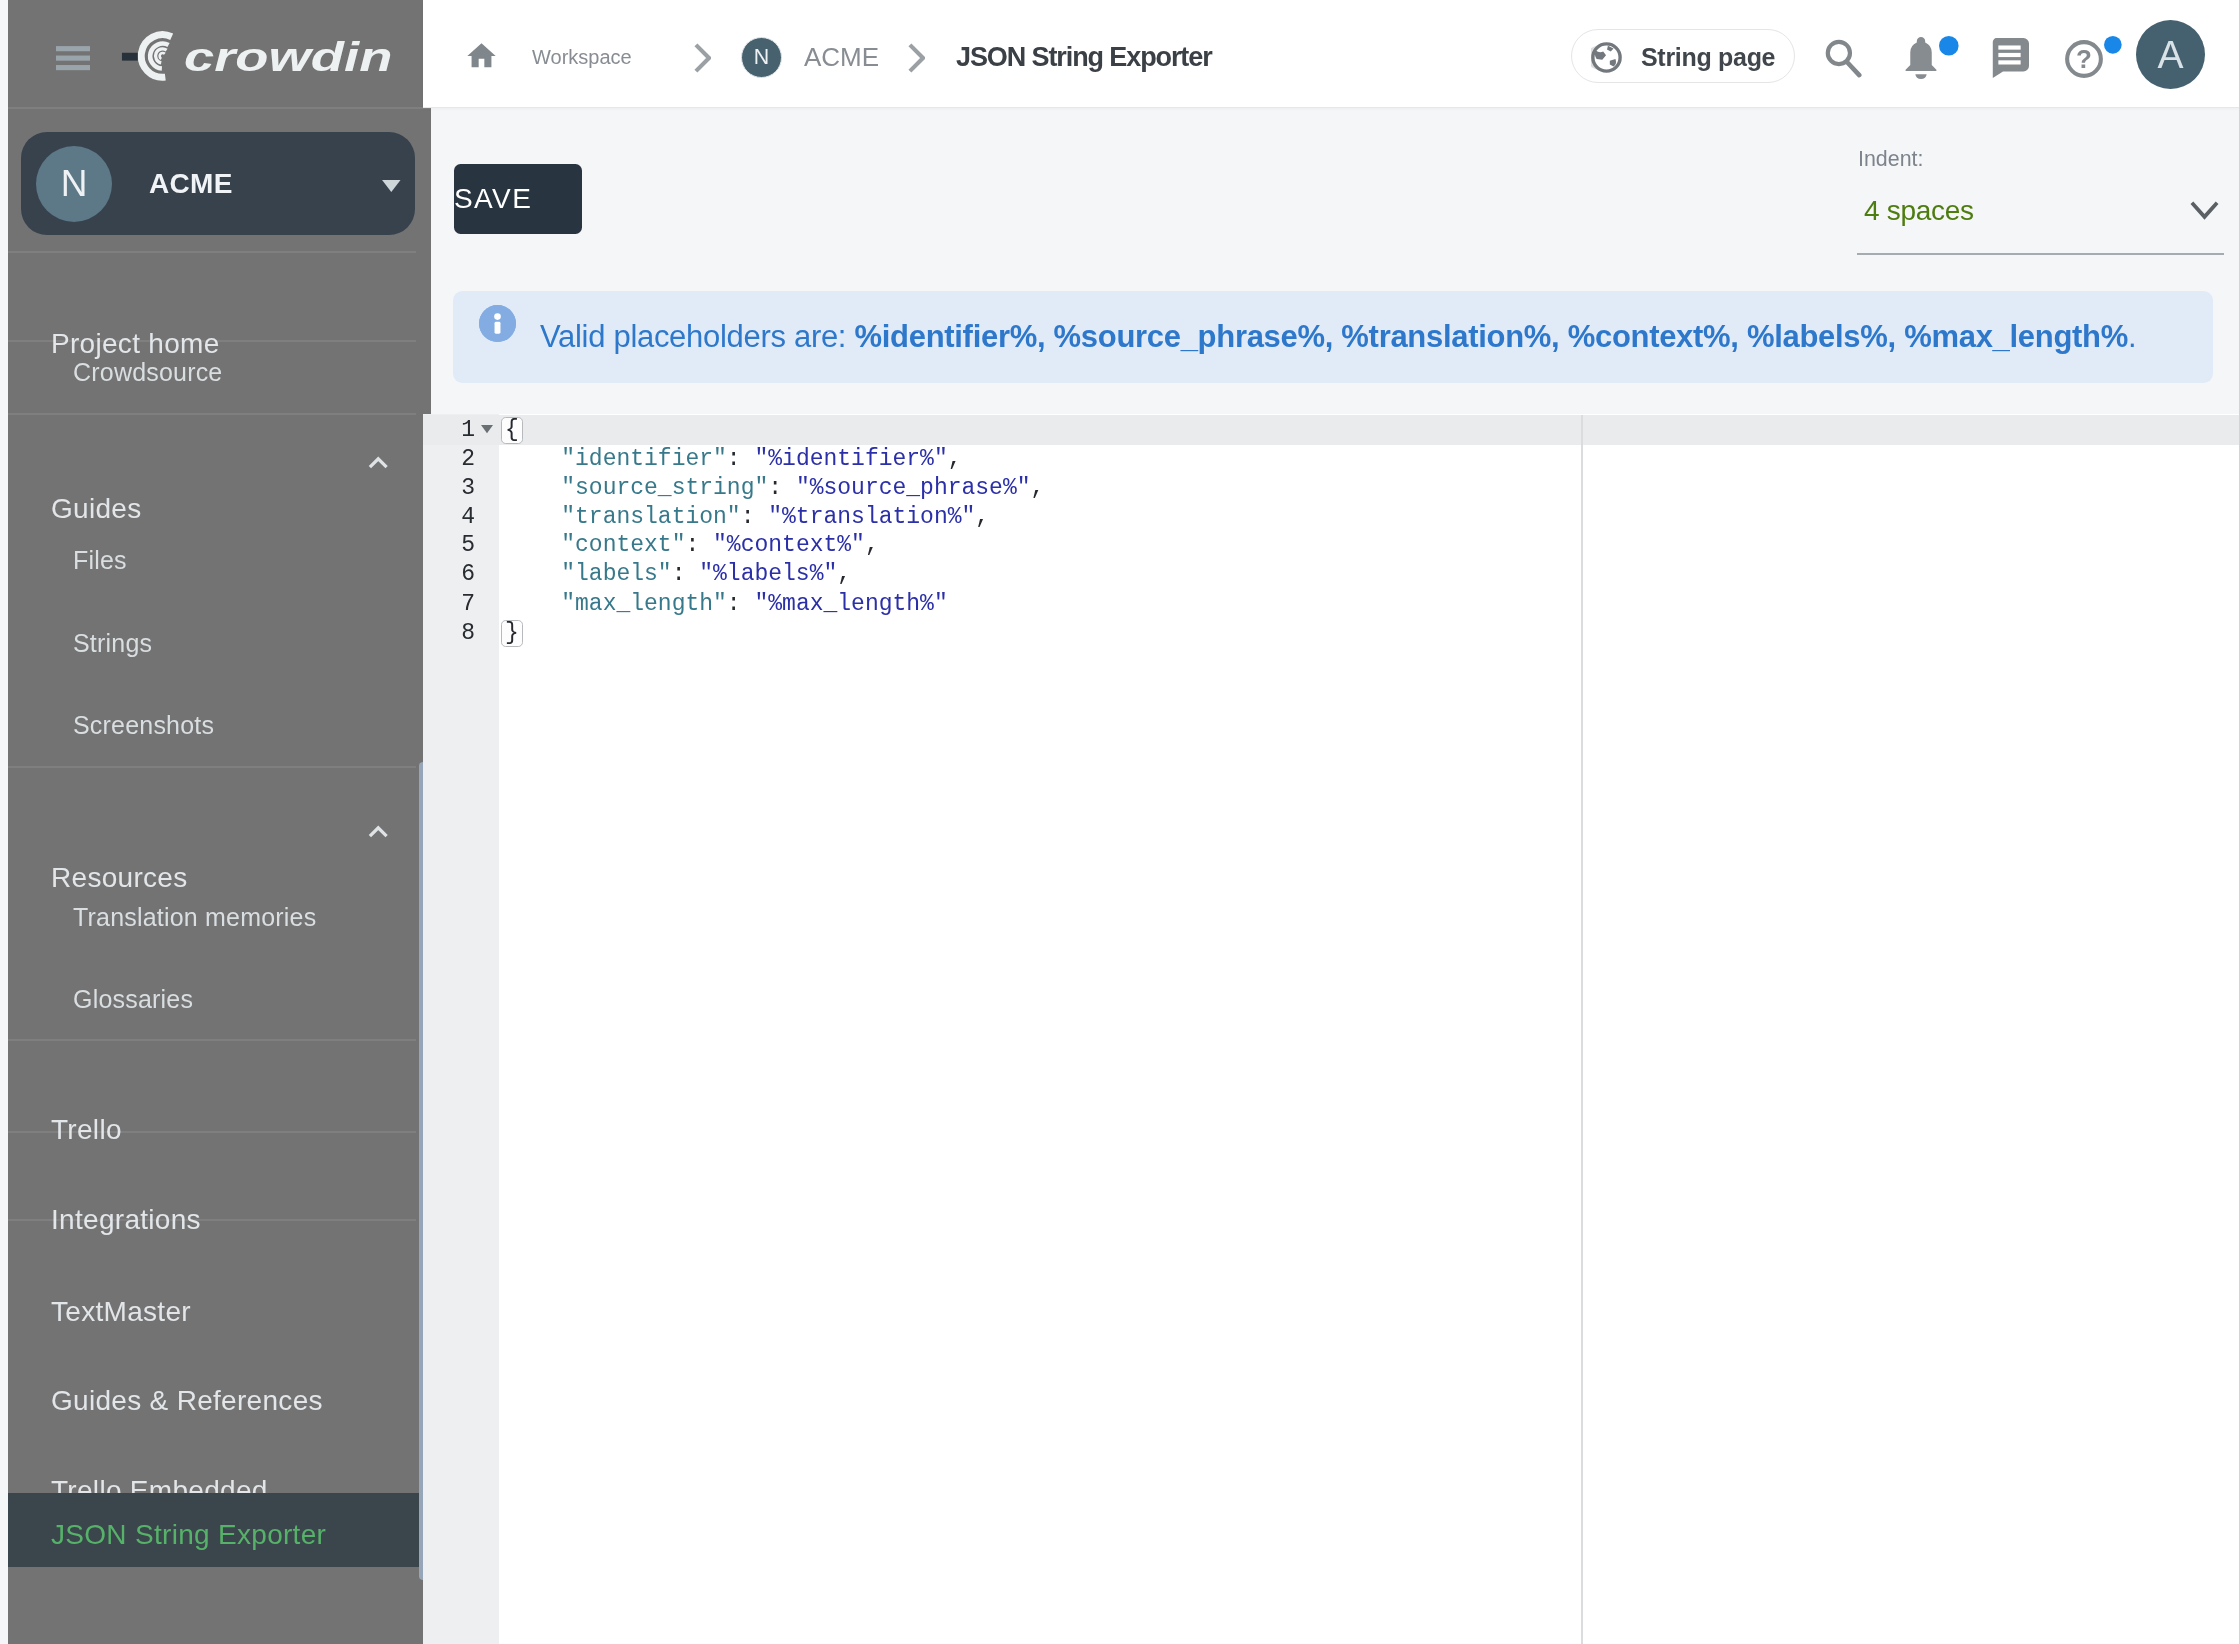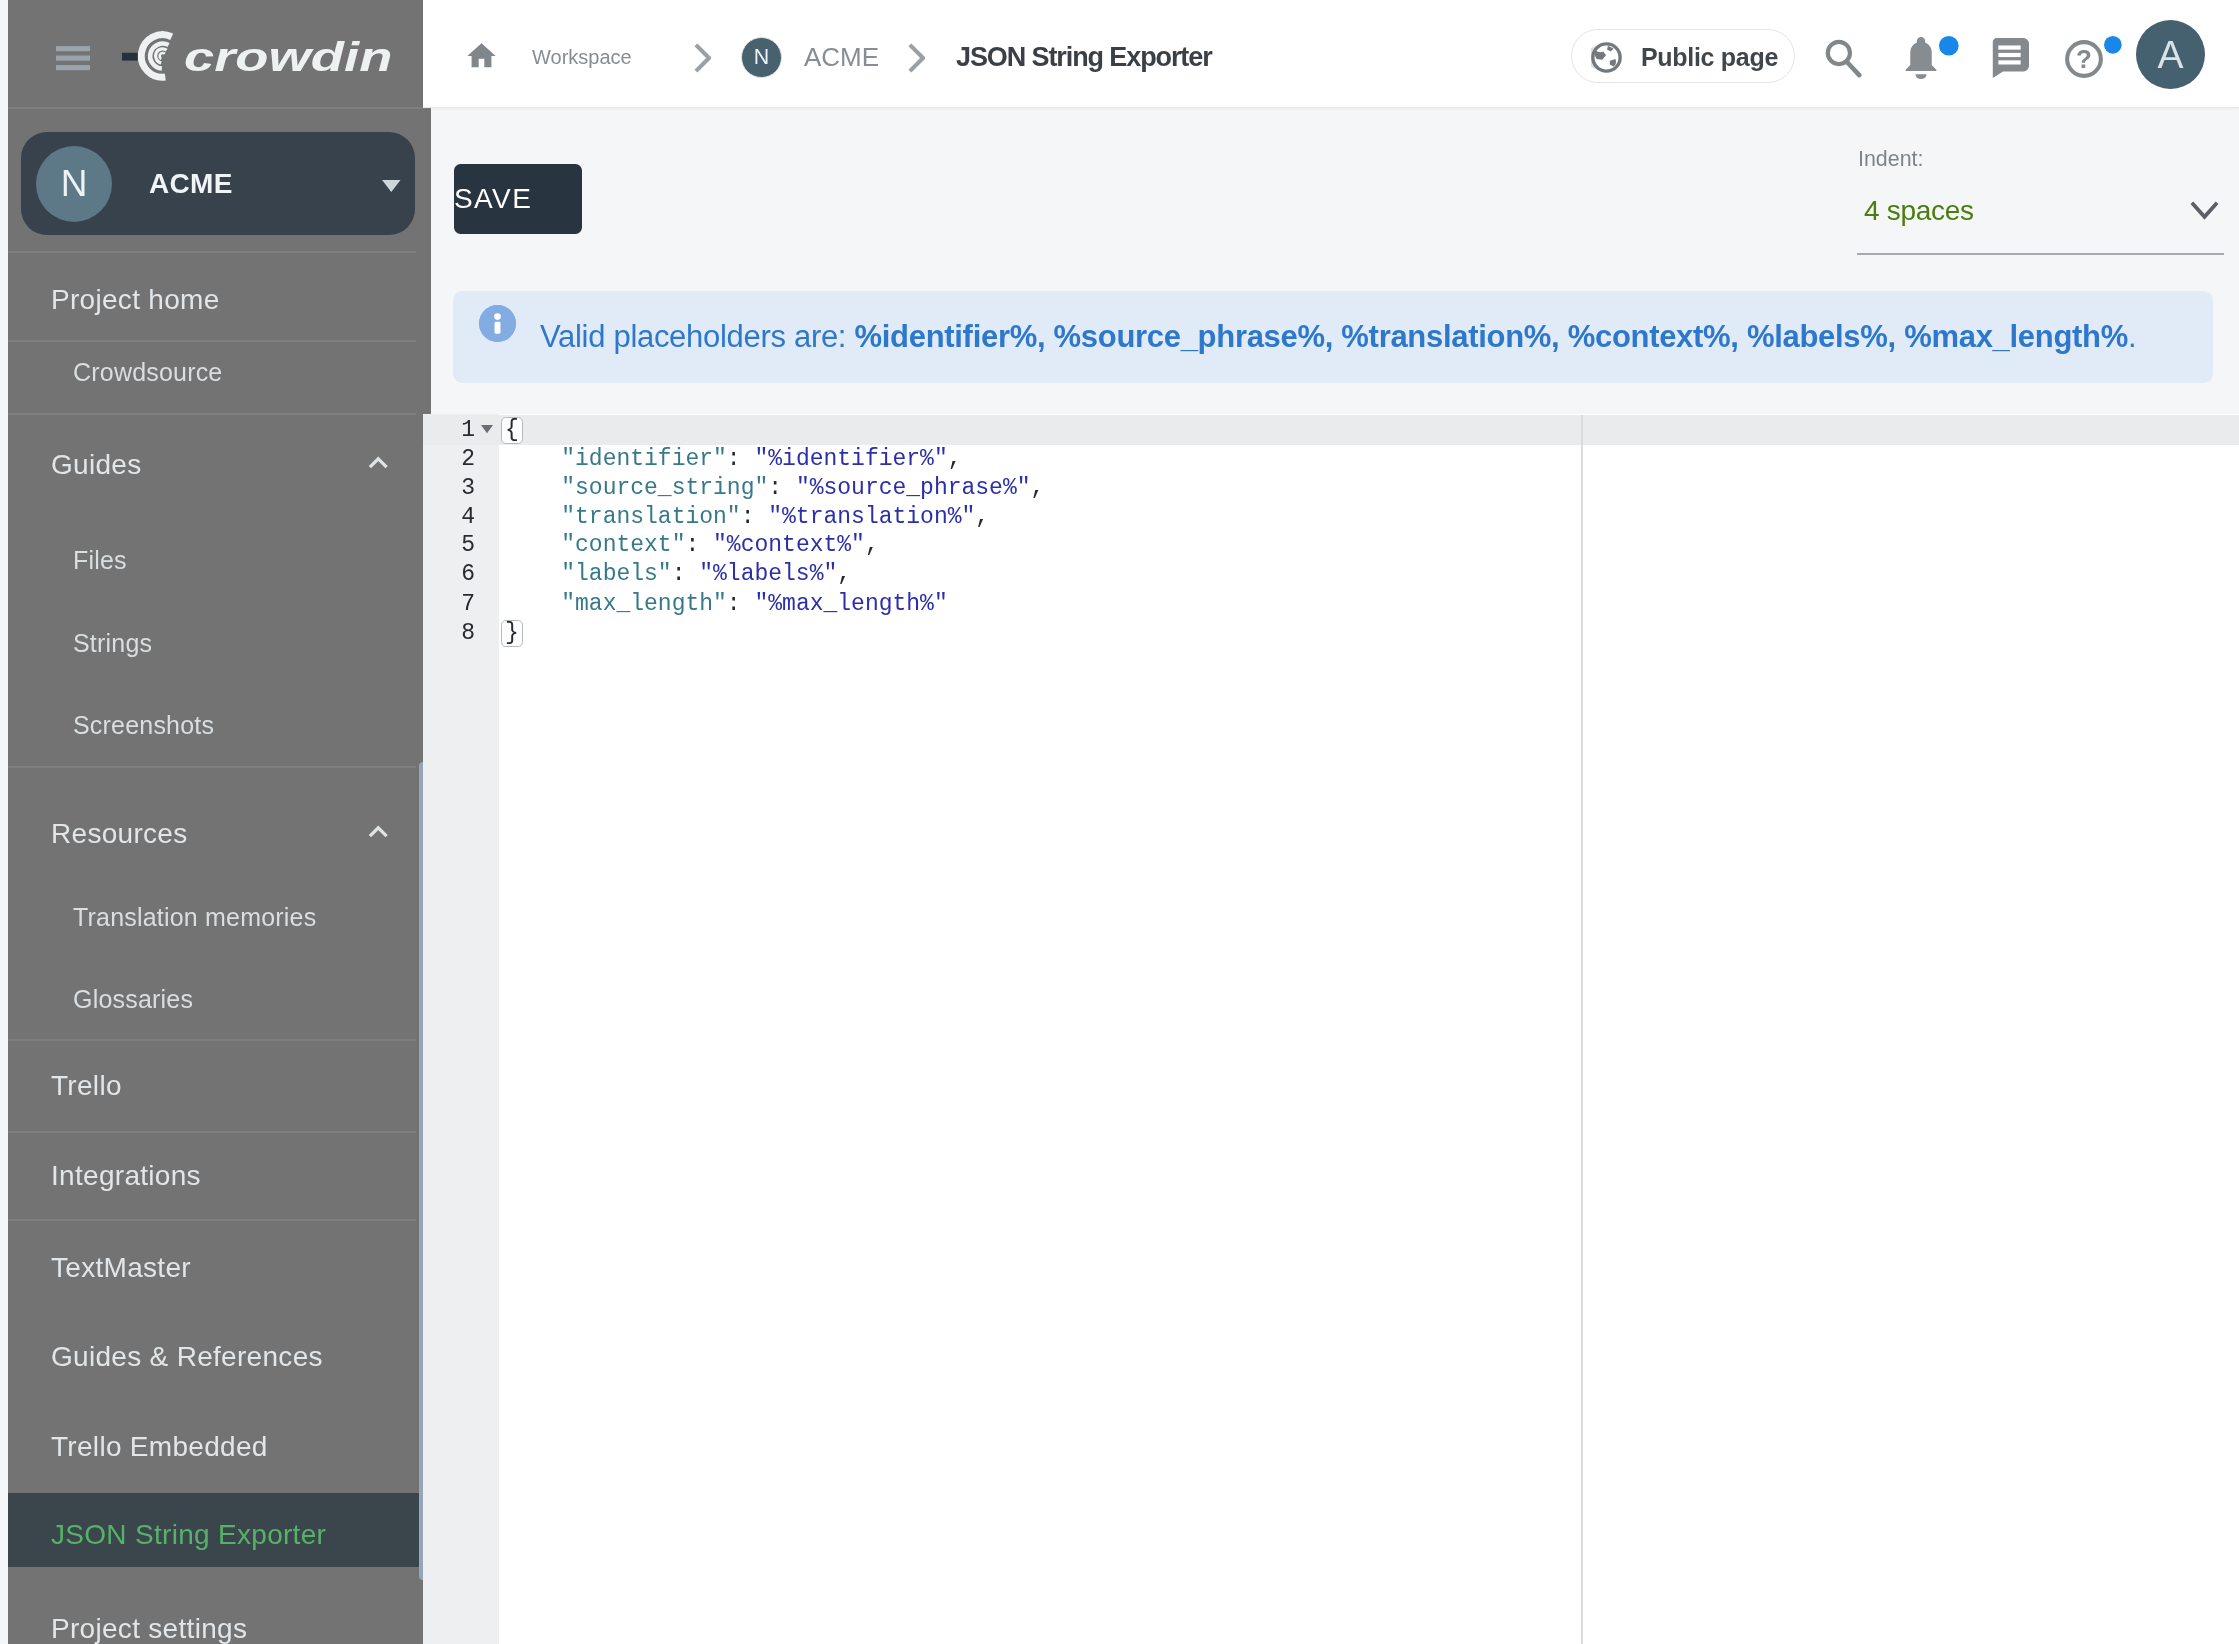--- a/index.html
+++ b/index.html
@@ -2,21 +2,21 @@
 <html style="font-size:15px"><head>
 <meta charset="utf-8">
 <style>
   * { margin:0; padding:0; box-sizing:border-box; }
   html,body { width:2239px; height:1644px; overflow:hidden; background:#f5f6f8; font-family:"Liberation Sans", sans-serif; }
   .abs { position:absolute; }
 
   
   #sidebar { position:absolute; left:8px; top:0; width:423px; height:1644px; background:#737373; }
   .sdiv { position:absolute; left:0; width:408px; height:1.9px; background:rgba(255,255,255,0.09); }
-  .mitem { position:absolute; left:43px; color:#e2e6e9; font-size:28px; font-weight:500; letter-spacing:0.3px; transform:translateY(-50%); white-space:nowrap; }
+  .mitem { position:absolute; left:43px; color:#e2e6e9; font-size:28px; font-weight:500; letter-spacing:0.3px; transform:translateY(-50%); white-space:nowrap;margin-top:44px; }
   .msub { position:absolute; left:65px; color:#d9dee1; font-size:25px; font-weight:400; letter-spacing:-0.2px; letter-spacing:0.2px; transform:translateY(-50%); white-space:nowrap; }
   .chev { position:absolute; left:360px; }
 
   
   #chip { position:absolute; left:13px; top:132px; width:394px; height:103px; border-radius:26px; background:#37424d; }
   #chip .av { position:absolute; left:15px; top:14px; width:76px; height:76px; border-radius:50%; background:#5d7887; color:#eef2f4; font-size:37px; text-align:center; line-height:76px; }
   #chip .nm { position:absolute; left:128px; top:0; height:103px; line-height:103px; color:#f1f4f6; font-size:28px; font-weight:600; letter-spacing:0.3px; }
 
   
   #sthumb { position:absolute; left:411px; top:762px; width:8.4px; height:818px; border-radius:4.7px; background:#97a5b8; }
@@ -140,21 +140,21 @@
 <div class="bc" style="left:956px; color:#3a4045; font-size:27px; font-weight:700; letter-spacing:-1.1px;">JSON String Exporter</div>
 
 <div class="abs" style="left:1571px;top:29px;width:224px;height:54px;border:1.9px solid #e3e5e7;border-radius:27px;background:#fff;"></div>
 <svg class="abs" style="left:1591px;top:42px" width="31" height="31" viewBox="0 0 33 33">
   <circle cx="16.5" cy="16.5" r="14.5" fill="none" stroke="#72787d" stroke-width="3.6"></circle>
   <path d="M16.5 2 a14.5 14.5 0 0 0 0 29 a22 14.5 0 0 1 0 -29z" fill="#72787d" opacity="0.25"></path>
   <path d="M5 9 q4 3 8 1 l3 4 l-4 5 l-6 -1 q-3 -4 -1 -9z" fill="#72787d"></path>
   <path d="M20 20 l6 -2 q2 5 -2 8 l-4 -2z" fill="#72787d"></path>
   <path d="M18 4 l6 3 l-3 3 l-4 -2z" fill="#72787d"></path>
 </svg>
-<div class="bc" style="left:1641px; color:#40464c; font-size:25px; font-weight:600; letter-spacing:-0.3px;">Public page</div>
+<div class="bc" style="left:1641px; color:#40464c; font-size:25px; font-weight:600; letter-spacing:-0.3px;">String page</div>
 
 <svg class="abs" style="left:1825px;top:39px" width="37" height="39" viewBox="0 0 40 42">
   <circle cx="15" cy="15" r="12" fill="none" stroke="#82878b" stroke-width="4.5"></circle>
   <line x1="24" y1="25" x2="37" y2="39" stroke="#82878b" stroke-width="5" stroke-linecap="round"></line>
 </svg>
 
 <svg class="abs" style="left:1905px;top:37px" width="32" height="42" viewBox="0 0 34 45">
   <path d="M17 0 a4.5 4.5 0 0 1 4.5 4.5 V6 a11.5 11.5 0 0 1 7 10.5 V30 l5 5 v1.5 H0.5 V35 l5-5 V16.5 a11.5 11.5 0 0 1 7-10.5 V4.5 A4.5 4.5 0 0 1 17 0z" fill="#878c90"></path>
   <path d="M11 40 a6 5 0 0 0 12 0z" fill="#878c90"></path>
 </svg>

